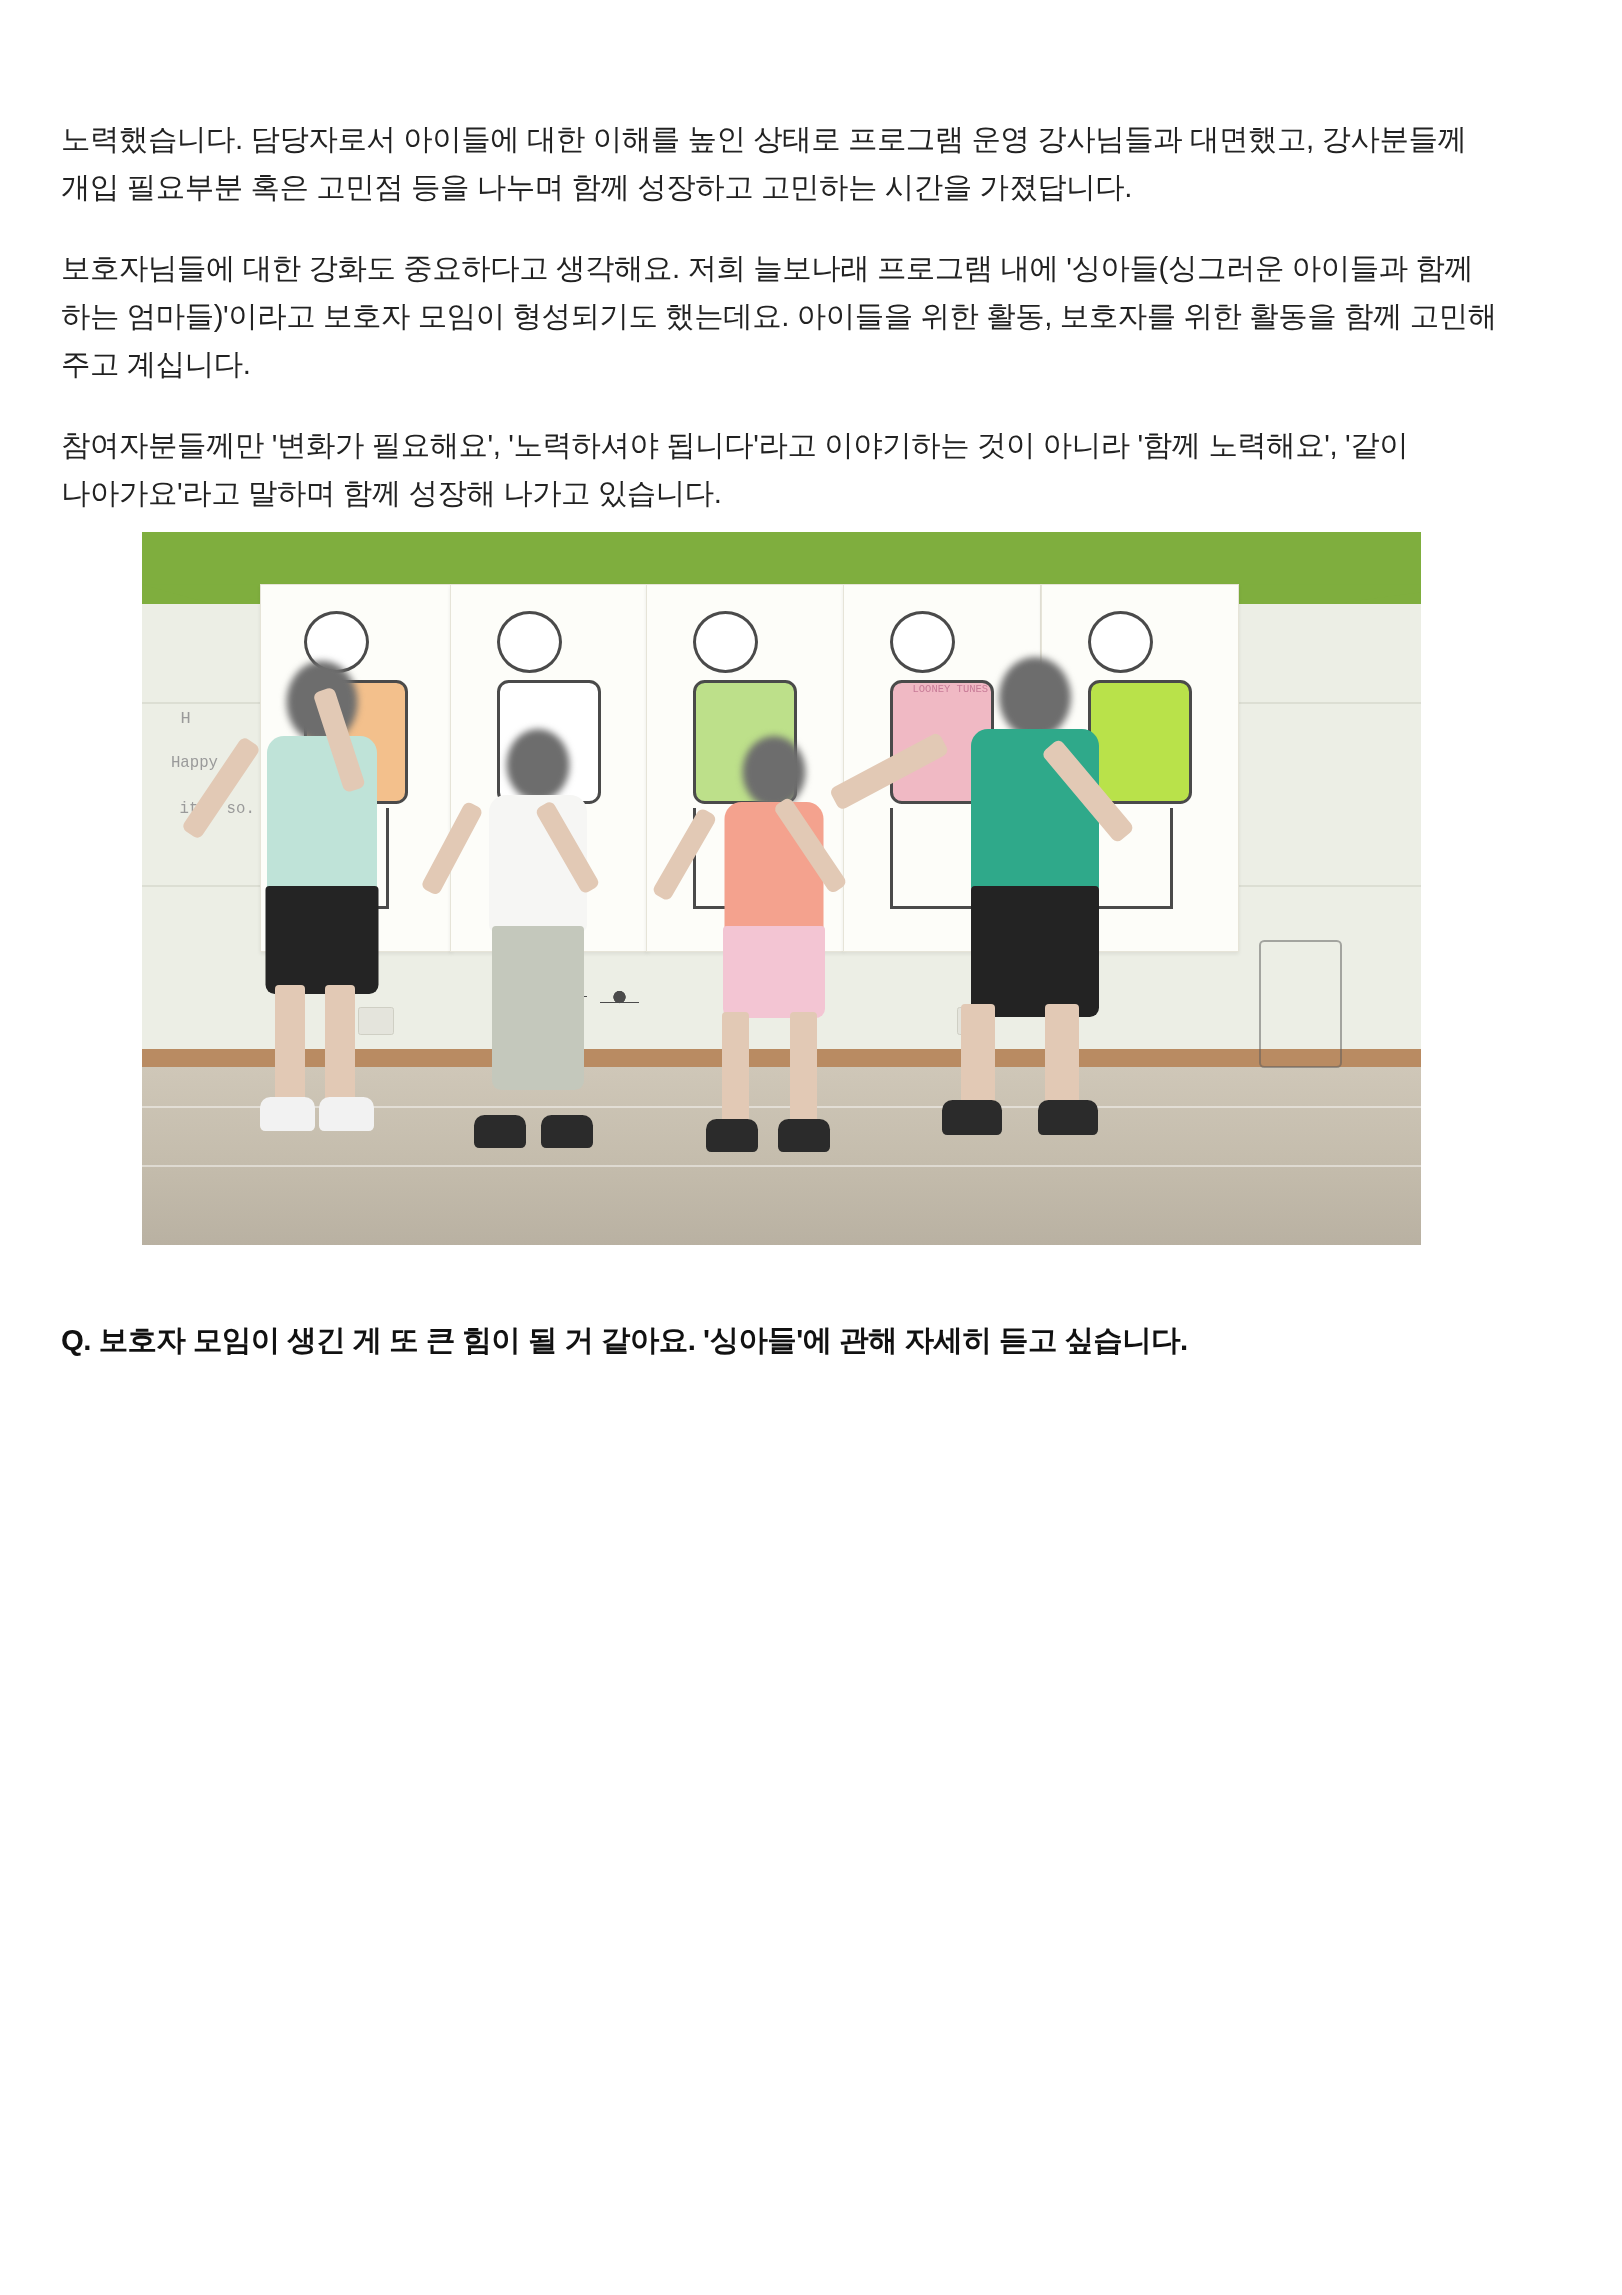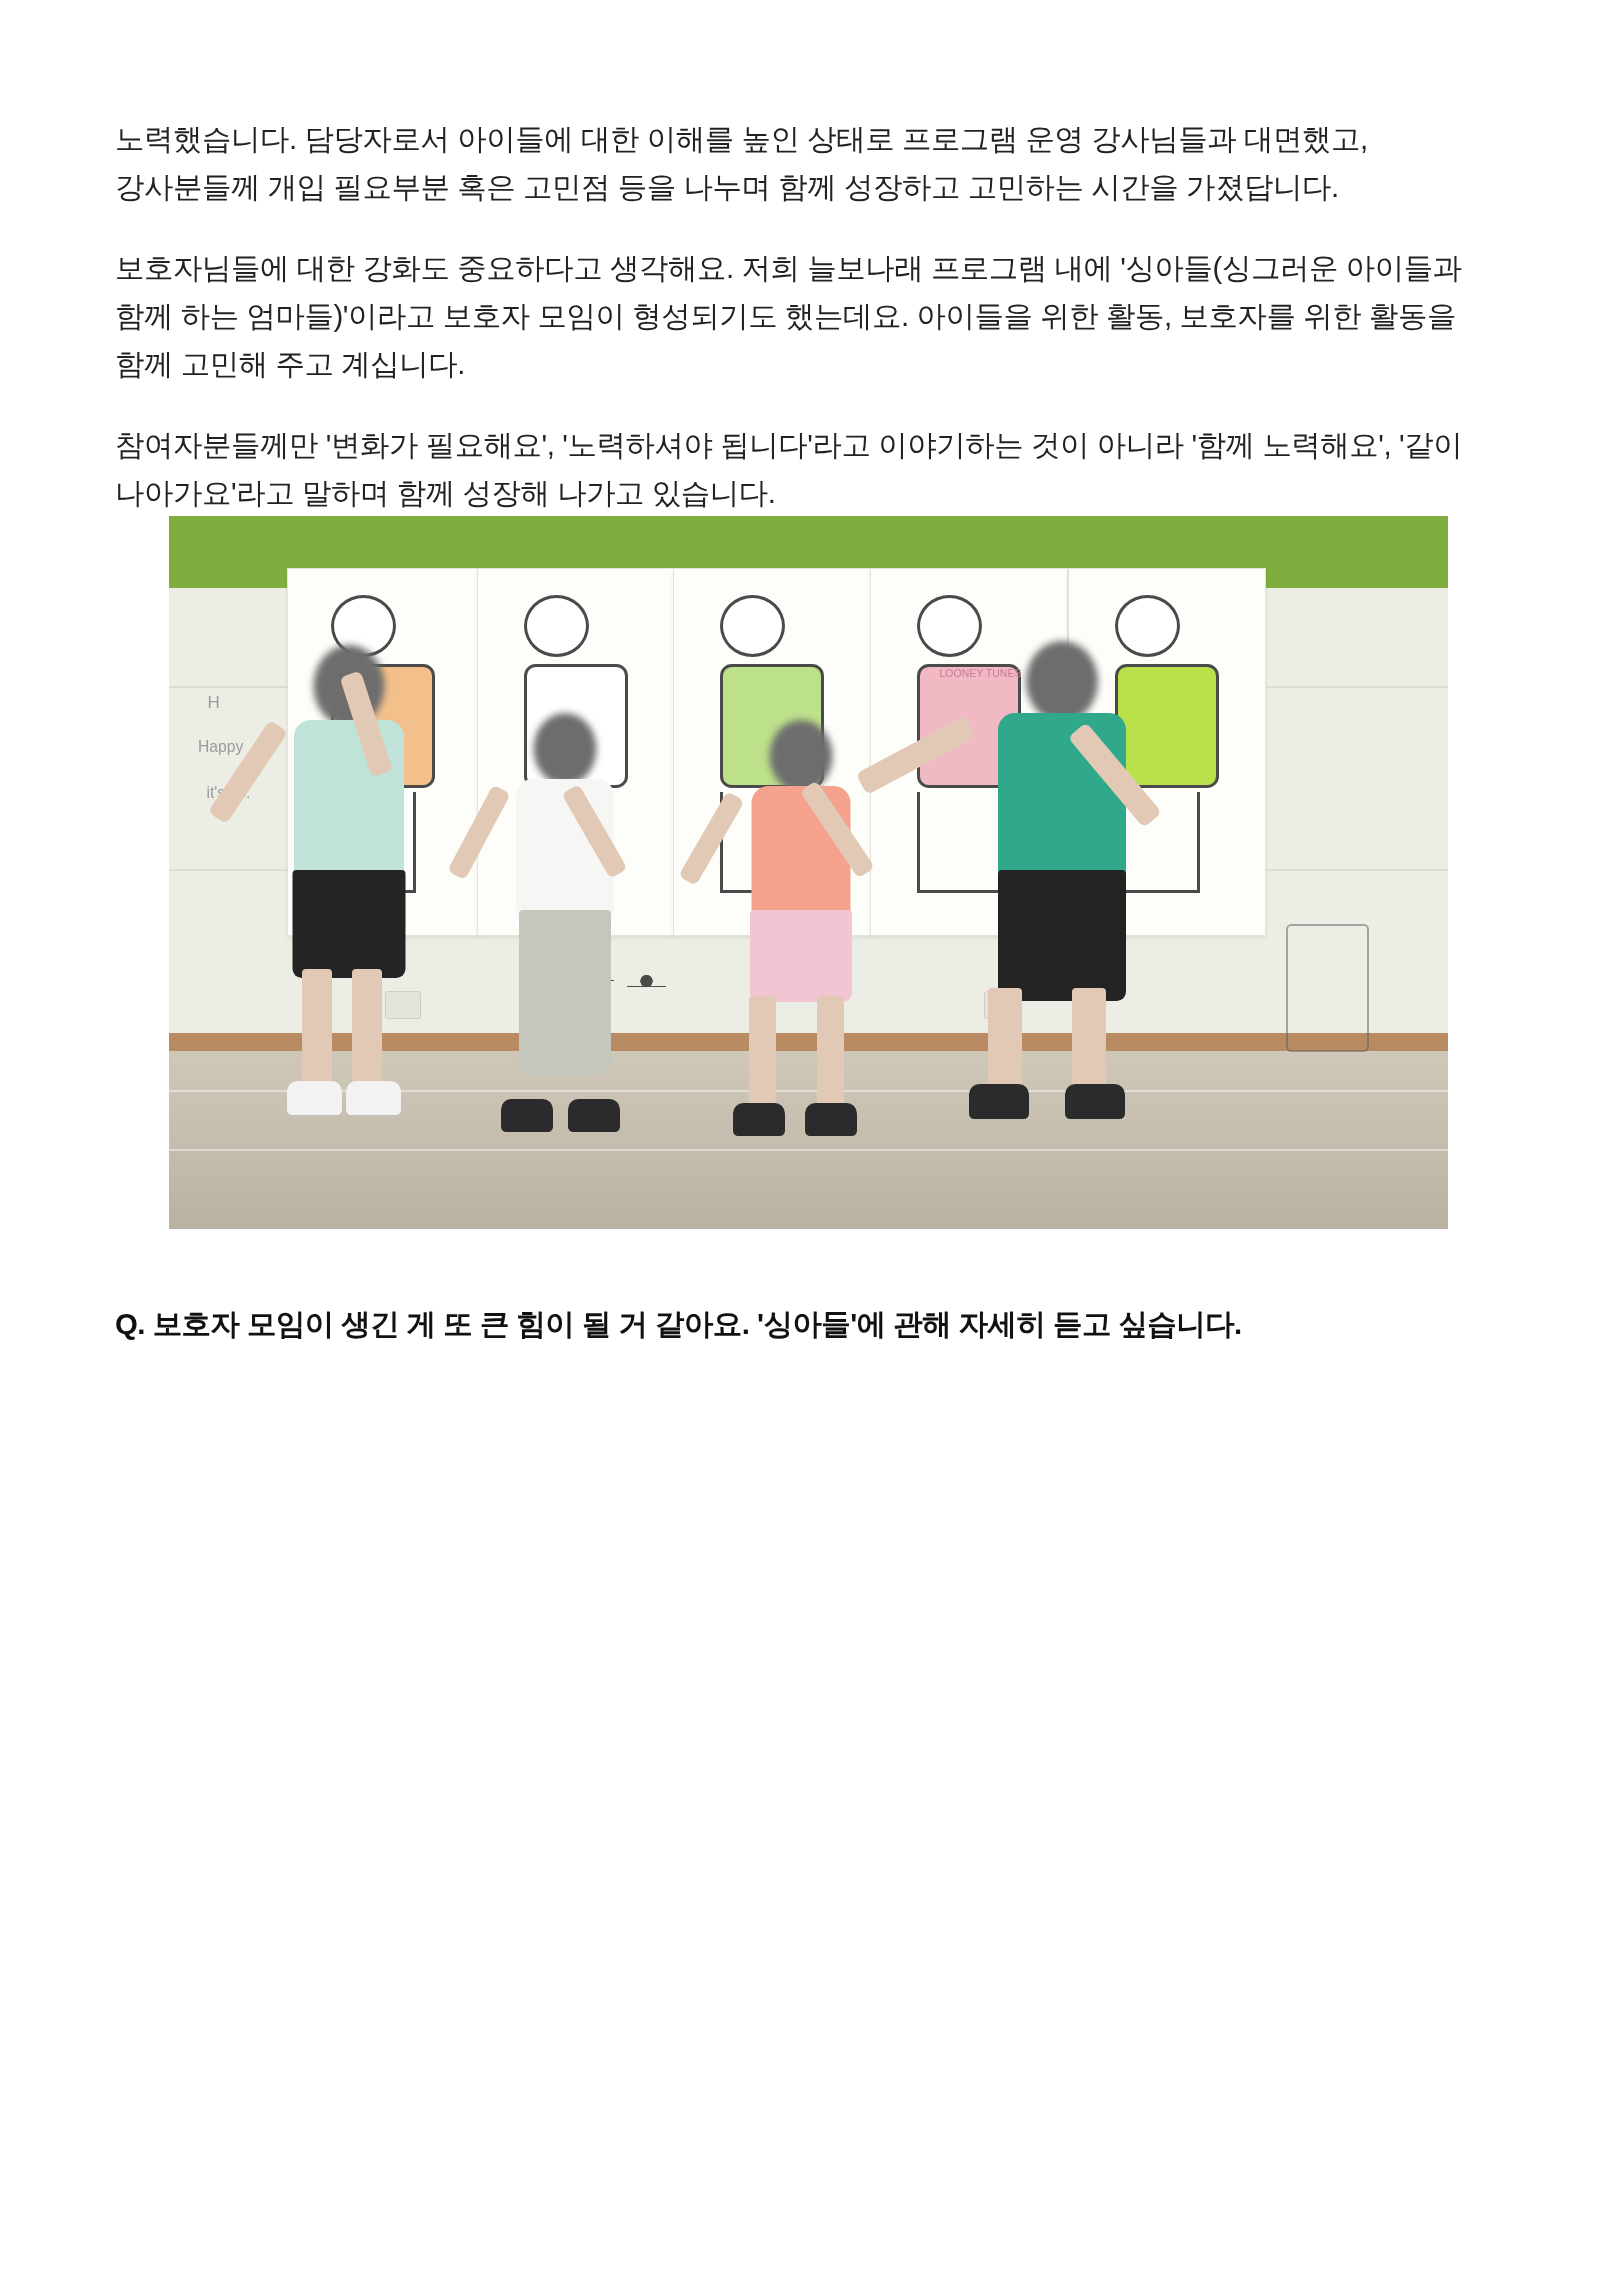--- a/index.html
+++ b/index.html
@@ -11,21 +11,21 @@
     width: 1622px;
     min-height: 2295px;
     font-family: "Liberation Sans", "DejaVu Sans", sans-serif;
     color: #1a1a1a;
     -webkit-font-smoothing: antialiased;
   }
   .page {
     width: 1622px;
     min-height: 2295px;
     box-sizing: border-box;
-    padding: 115px 121px 52px 115px;
+    padding: 115px 121px 52px 61px;
     position: relative;
     border-radius: 16px;
   }
   .para {
     font-size: 29.4px;
     line-height: 1.62;
     letter-spacing: -0.4px;
     color: #222222;
     margin: 0 0 34px 0;
     text-align: left;
@@ -157,21 +157,21 @@
 </style>
 </head>
 <body>
 
 <div class="page">
 
   <p class="para">노력했습니다. 담당자로서 아이들에 대한 이해를 높인 상태로 프로그램 운영 강사님들과 대면했고, 강사분들께 개입 필요부분 혹은 고민점 등을 나누며 함께 성장하고 고민하는 시간을 가졌답니다.</p>
   <p class="para">보호자님들에 대한 강화도 중요하다고 생각해요. 저희 늘보나래 프로그램 내에 '싱아들(싱그러운 아이들과 함께 하는 엄마들)'이라고 보호자 모임이 형성되기도 했는데요. 아이들을 위한 활동, 보호자를 위한 활동을 함께 고민해 주고 계십니다.</p>
   <p class="para">참여자분들께만 '변화가 필요해요', '노력하셔야 됩니다'라고 이야기하는 것이 아니라 '함께 노력해요', '같이 나아가요'라고 말하며 함께 성장해 나가고 있습니다.</p>
 
-  <figure class="figure" style="margin:0;">
+  <figure class="figure" style="margin:16px;font-family:Liberation Mono, monospace;">
     <div class="photo-frame">
       <div class="scene">
 
         <div class="wall-top"></div>
         <div class="wall">
           <div class="wall-line" style="top:98px;"></div>
           <div class="wall-line" style="top:281px;"></div>
         </div>
         <div class="baseboard"></div>
         <div class="floor">

